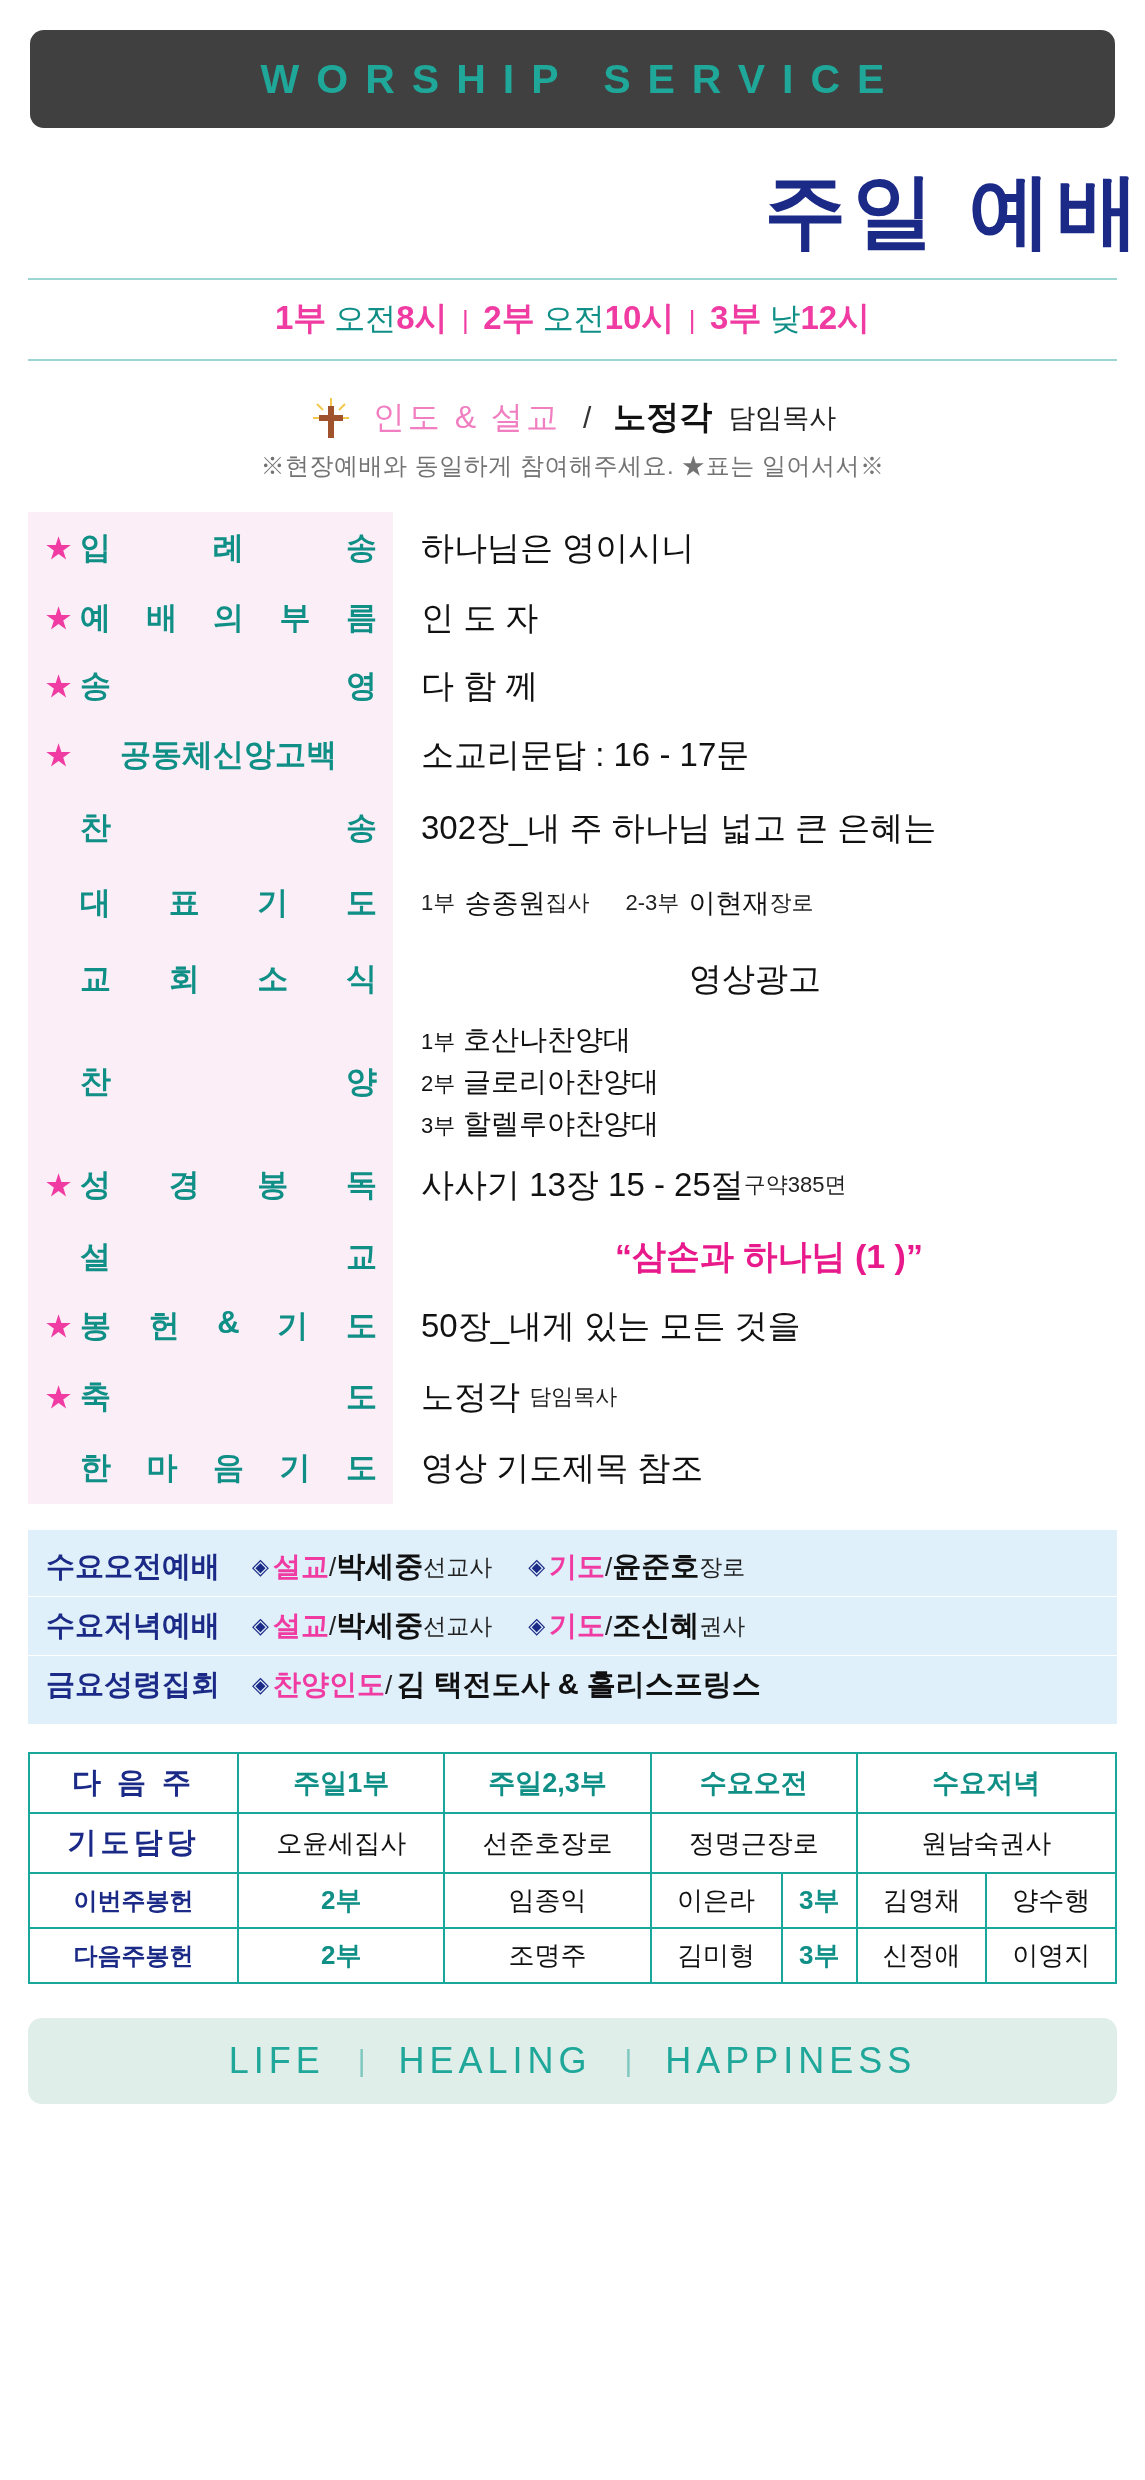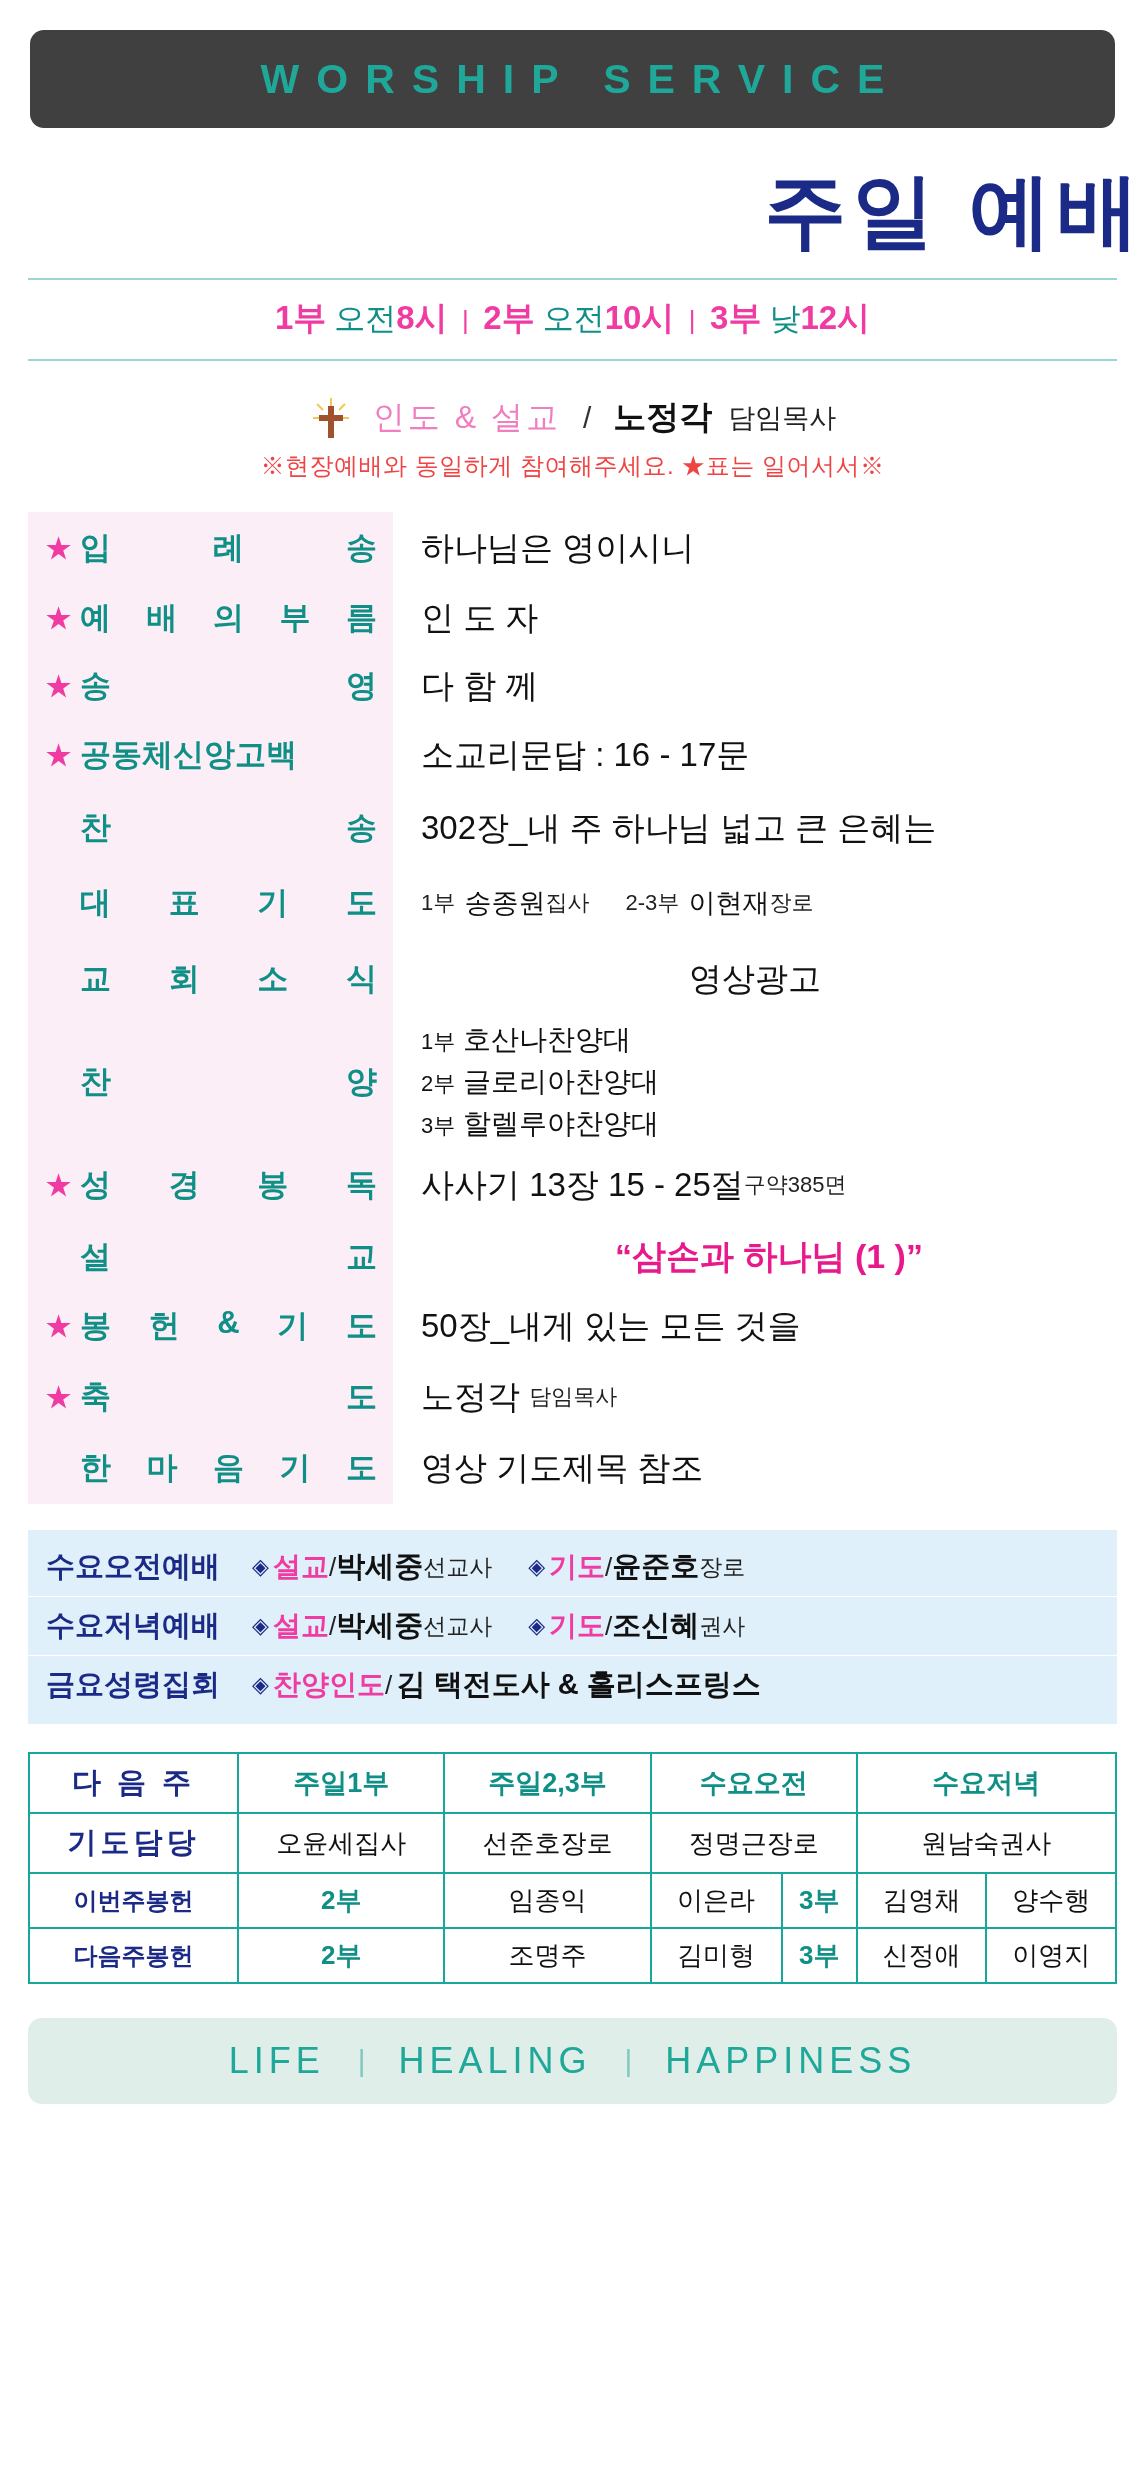--- a/index.html
+++ b/index.html
@@ -69,21 +69,21 @@
     gap: 16px;
   }
   .cross-icon { width: 44px; height: 44px; position: relative; margin-right: 4px; }
   .preach-label { color: #f07ec0; font-size: 32px; letter-spacing: 3px; }
   .preach-slash { color: #333; font-size: 30px; padding: 0 6px; }
   .preach-name { color: #111; font-size: 33px; font-weight: bold; }
   .preach-role { color: #222; font-size: 27px; }
 
   .note-line {
     text-align: center;
-    color: #ef4444;
+    color: #737373;
     font-size: 24px;
     margin-top: 10px;
     letter-spacing: 0.5px;
   }
 
   
   .order {
     margin: 30px 28px 0 28px;
     display: grid;
     grid-template-columns: 365px 1fr;
@@ -248,21 +248,21 @@
         </div>
       <div class="lrow" style="height:68px">
           <span class="star">★</span>
           <span class="ltext">
             <span>송</span>
             <span>영</span>
           </span>
         </div>
       <div class="lrow" style="height:70px">
           <span class="star">★</span>
-          <span class="ltext" style="justify-content:flex-start">
+          <span class="ltext" style="justify-content:center">
             <span>공동체신앙고백</span>
           </span>
         </div>
       <div class="lrow" style="height:76px">
           <span class="star blank">★</span>
           <span class="ltext">
             <span>찬</span>
             <span>송</span>
           </span>
         </div>

